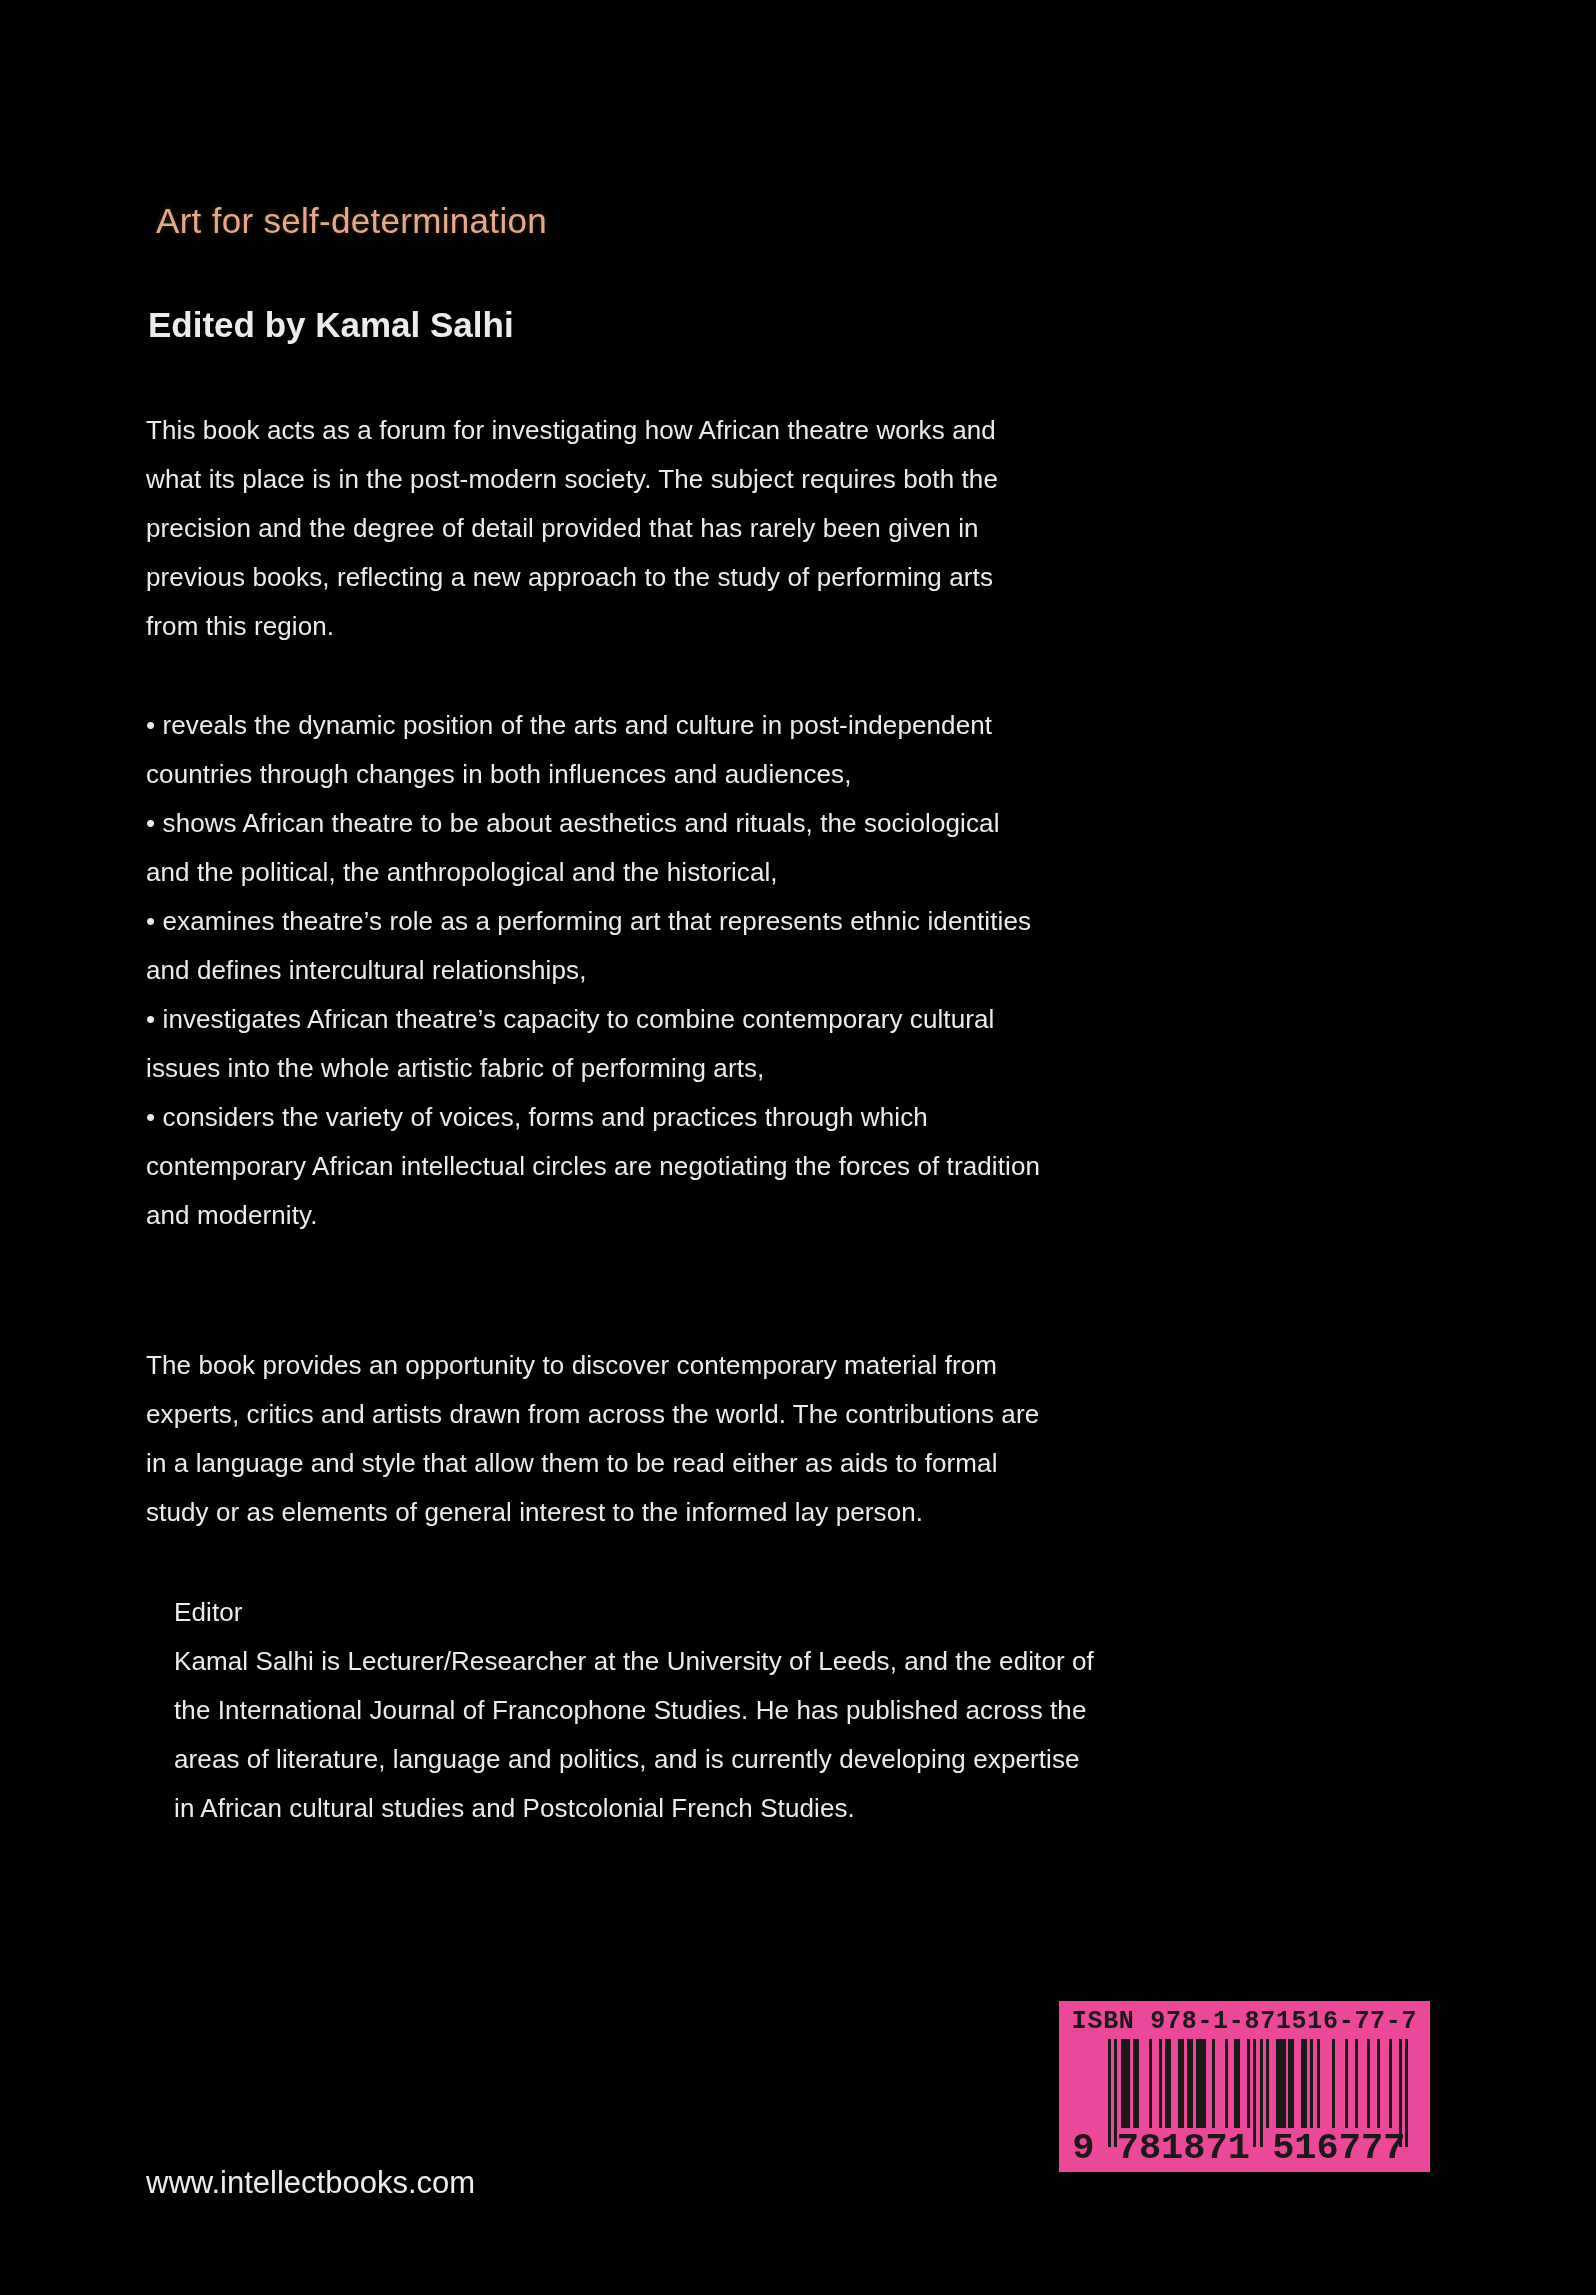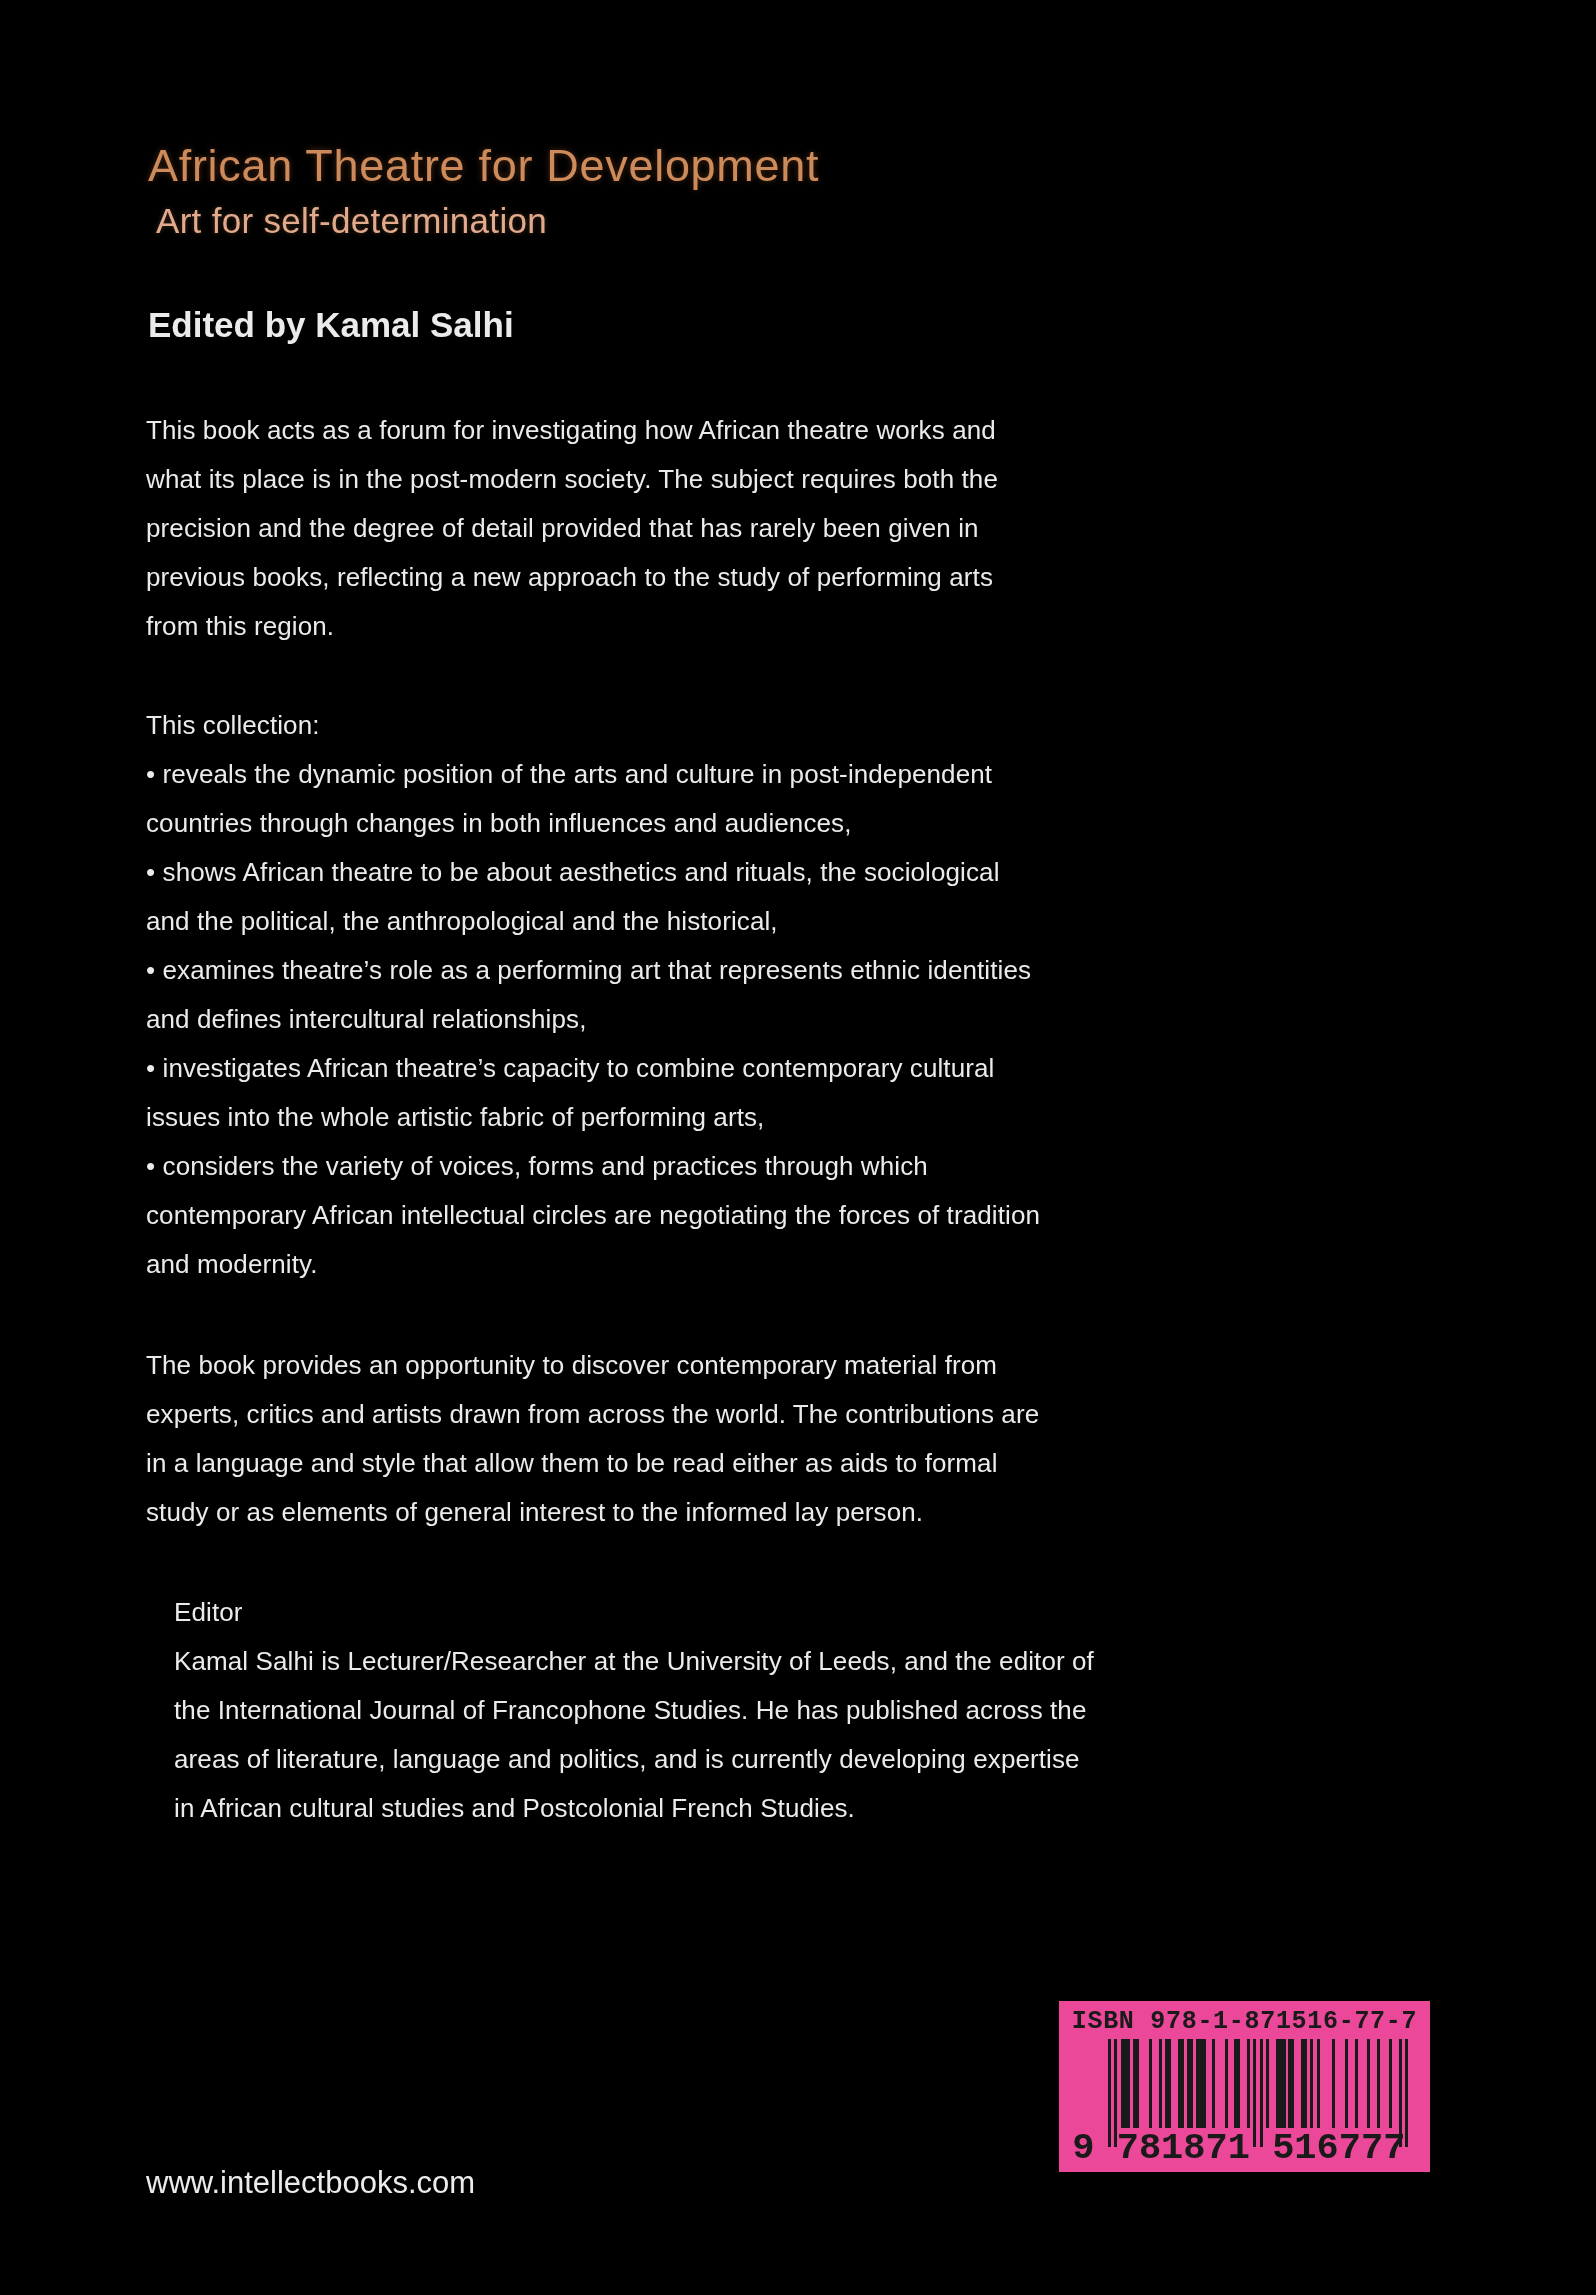--- a/index.html
+++ b/index.html
@@ -80,34 +80,32 @@
     font-family:"Liberation Mono", monospace;
     font-weight:700;
     font-size:37px;line-height:39px;
   }
 </style>
 </head>
 <body>
 
 <div id="cover" style="background: rgb(0, 0, 0);">
 
-  <div class="abs title" style="color: rgb(205, 138, 90);">African Theatre for Development</div>
 
   <div class="abs subtitle" style="color: rgb(226, 170, 140);">Art for self-determination</div>
 
   <div class="abs edited" style="color: rgb(235, 235, 235);">Edited by Kamal Salhi</div>
 
   <div class="abs bodytext pre intro" style="color: rgb(235, 235, 235);">This book acts as a forum for investigating how African theatre works and
 what its place is in the post-modern society. The subject requires both the
 precision and the degree of detail provided that has rarely been given in
 previous books, reflecting a new approach to the study of performing arts
 from this region.</div>
 
   <div class="abs bodytext collection" style="color: rgb(235, 235, 235);">
-    <div class="pre">This collection:</div>
     <div class="pre">• reveals the dynamic position of the arts and culture in post-independent
 countries through changes in both influences and audiences,
 • shows African theatre to be about aesthetics and rituals, the sociological
 and the political, the anthropological and the historical,
 • examines theatre’s role as a performing art that represents ethnic identities
 and defines intercultural relationships,
 • investigates African theatre’s capacity to combine contemporary cultural
 issues into the whole artistic fabric of performing arts,
 • considers the variety of voices, forms and practices through which
 contemporary African intellectual circles are negotiating the forces of tradition

